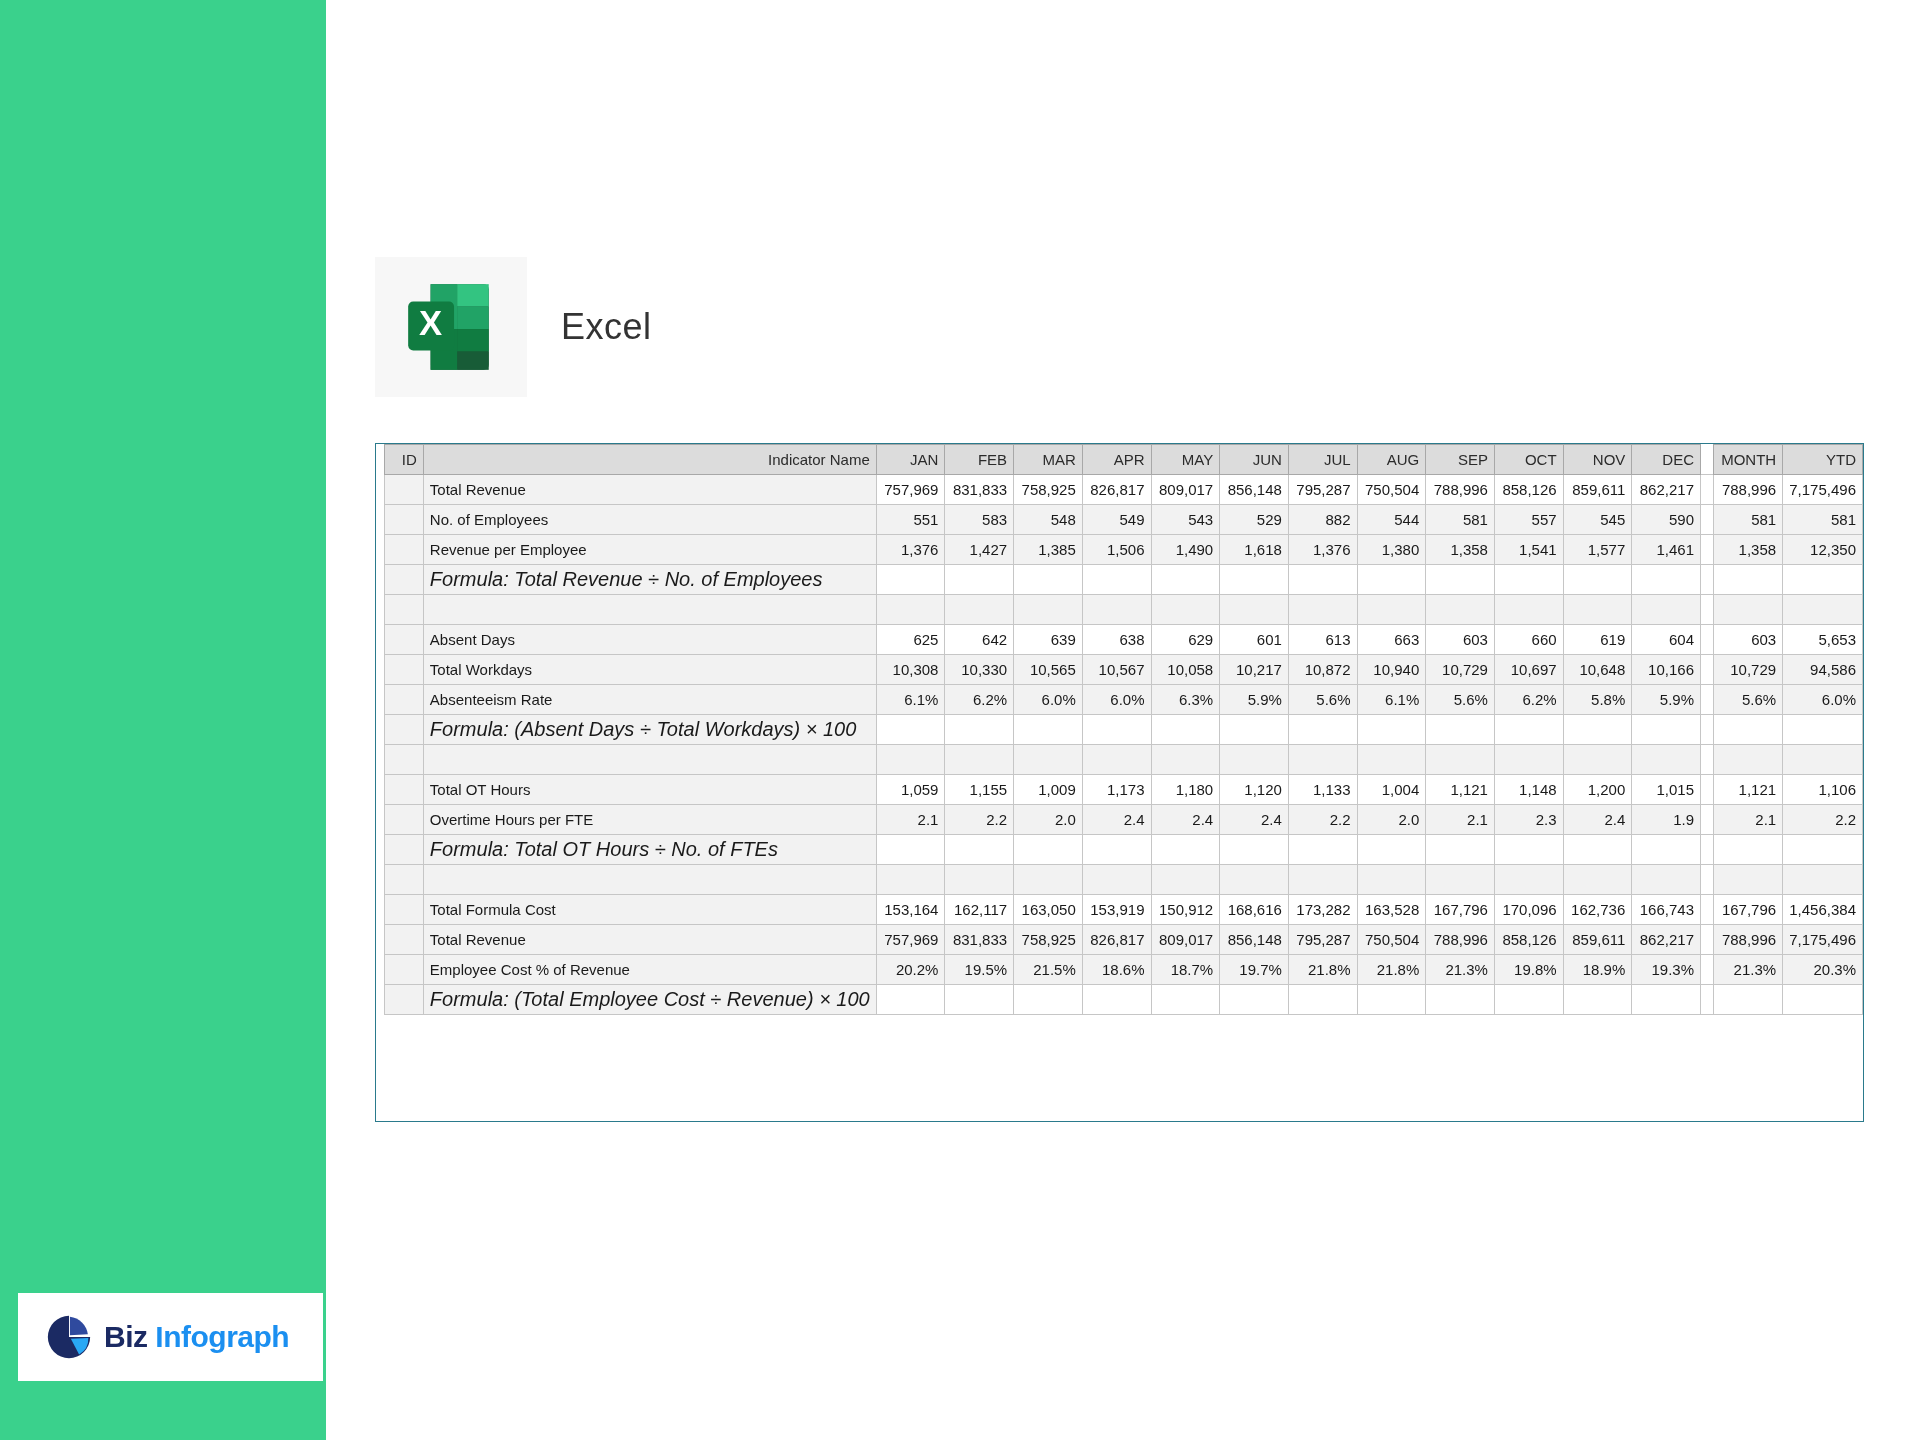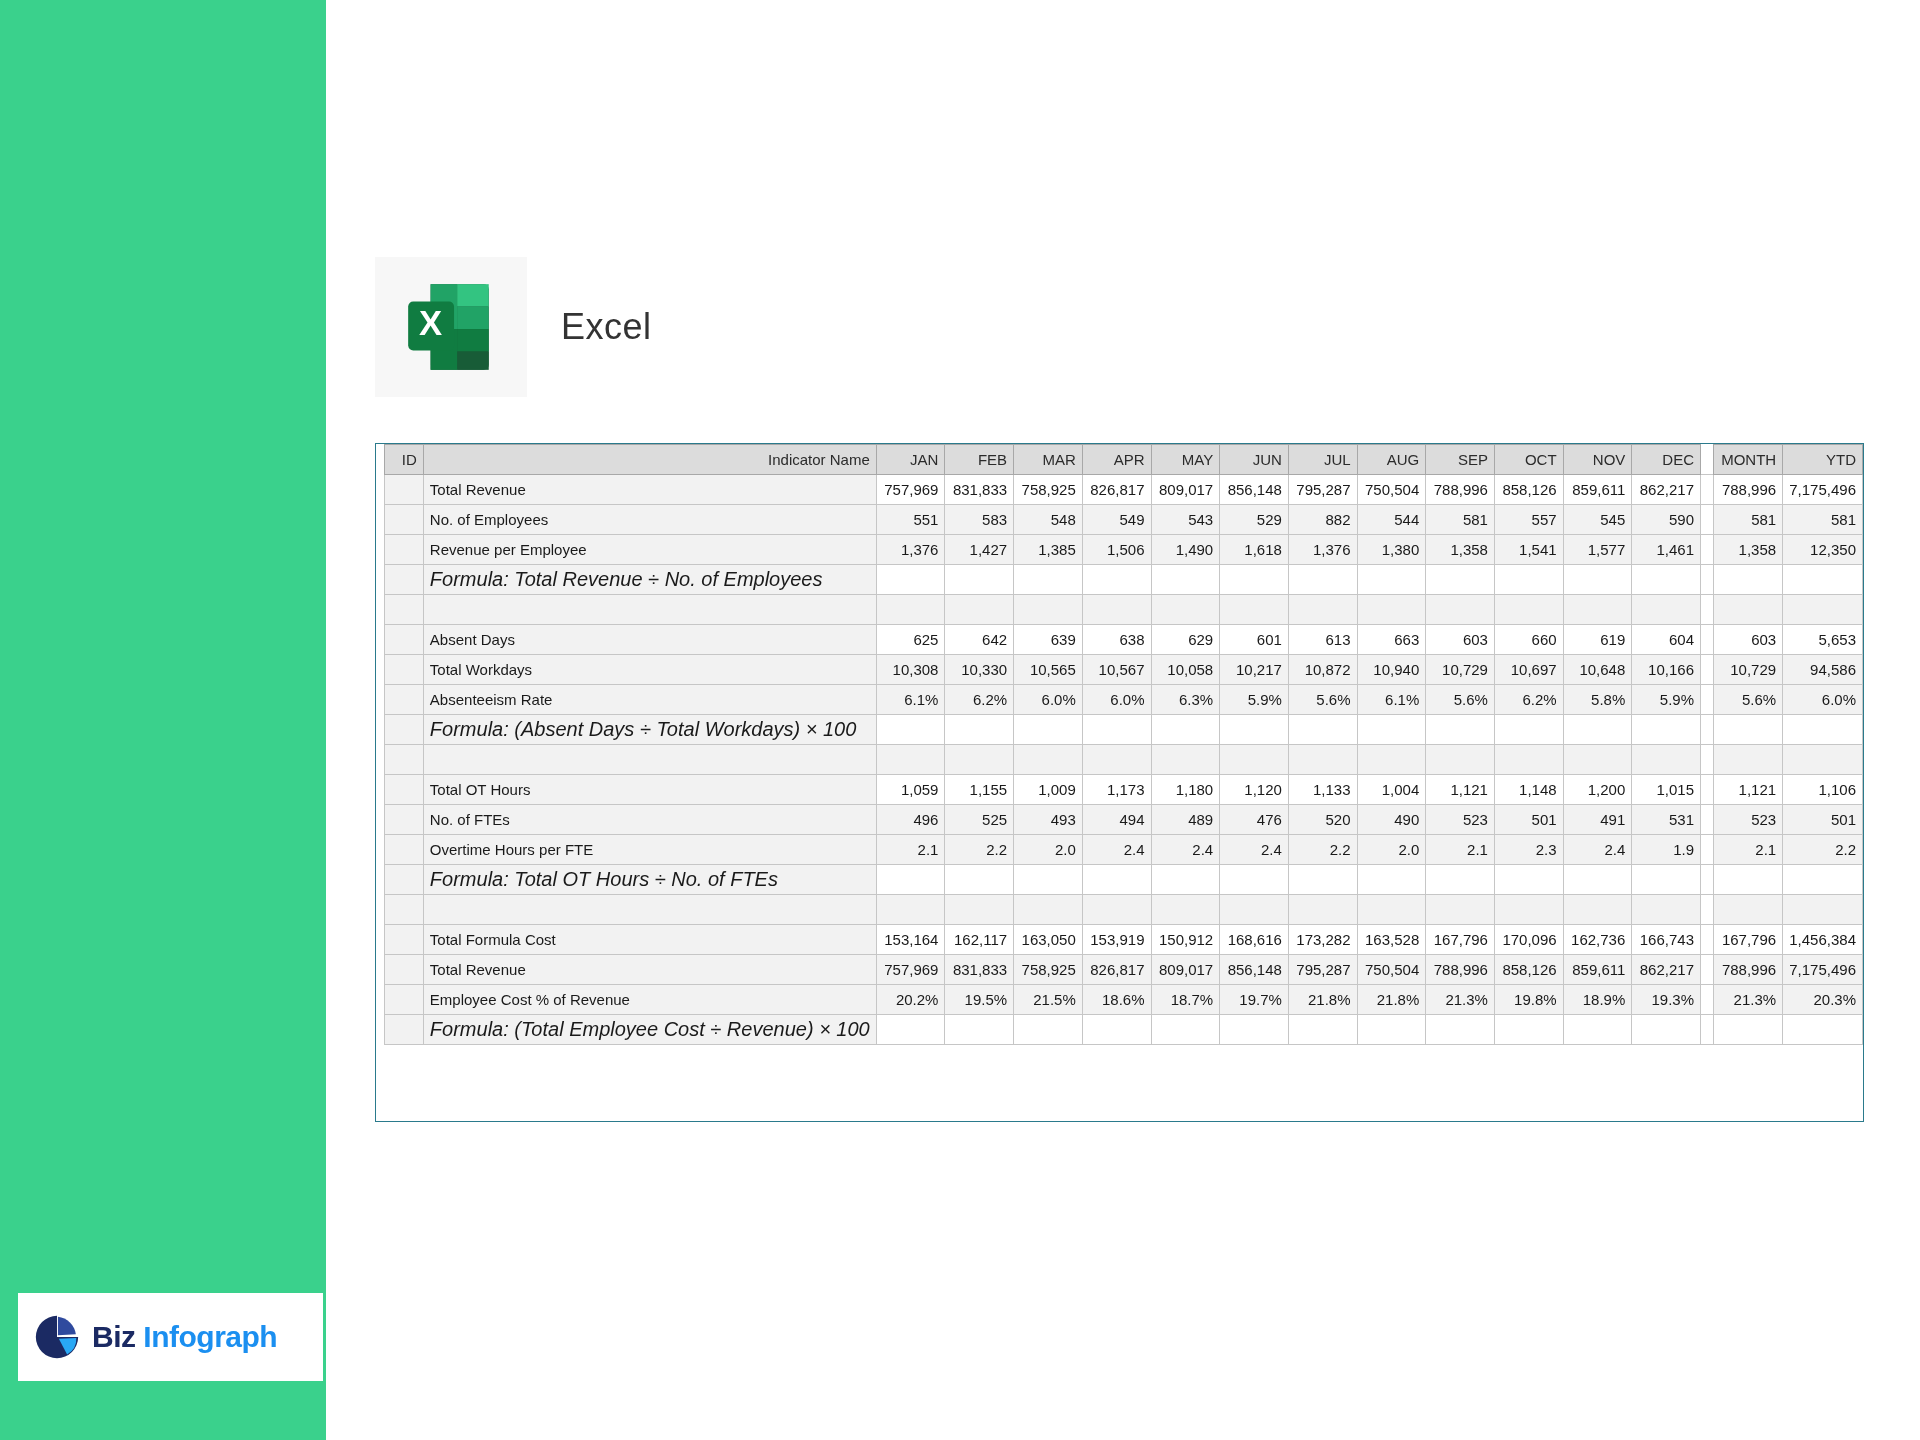--- a/index.html
+++ b/index.html
@@ -28,21 +28,21 @@
   
   #logo-plate {
     position: absolute;
     left: 18px;
     top: 1293px;
     width: 305px;
     height: 88px;
     background: #ffffff;
     display: flex;
     align-items: center;
-    padding-left: 16px;
+    padding-left: 28px;
     box-sizing: border-box;
   }
   #logo-mark {
     width: 46px;
     height: 46px;
     flex: 0 0 auto;
     margin-right: 12px;
   }
   #logo-text {
     font-size: 30px;
@@ -433,39 +433,20 @@
           <td class="num">1,133</td>
           <td class="num">1,004</td>
           <td class="num">1,121</td>
           <td class="num">1,148</td>
           <td class="num">1,200</td>
           <td class="num">1,015</td>
           <td class="gap"></td>
           <td class="num">1,121</td>
           <td class="num">1,106</td>
         </tr>
-        <tr class="alt">
-          <td class="id-cell"></td>
-          <td class="name-cell">No. of FTEs</td>
-          <td class="num">496</td>
-          <td class="num">525</td>
-          <td class="num">493</td>
-          <td class="num">494</td>
-          <td class="num">489</td>
-          <td class="num">476</td>
-          <td class="num">520</td>
-          <td class="num">490</td>
-          <td class="num">523</td>
-          <td class="num">501</td>
-          <td class="num">491</td>
-          <td class="num">531</td>
-          <td class="gap"></td>
-          <td class="num">523</td>
-          <td class="num">501</td>
-        </tr>
         <tr class="alt bold">
           <td class="id-cell"></td>
           <td class="name-cell">Overtime Hours per FTE</td>
           <td class="num">2.1</td>
           <td class="num">2.2</td>
           <td class="num">2.0</td>
           <td class="num">2.4</td>
           <td class="num">2.4</td>
           <td class="num">2.4</td>
           <td class="num">2.2</td>

